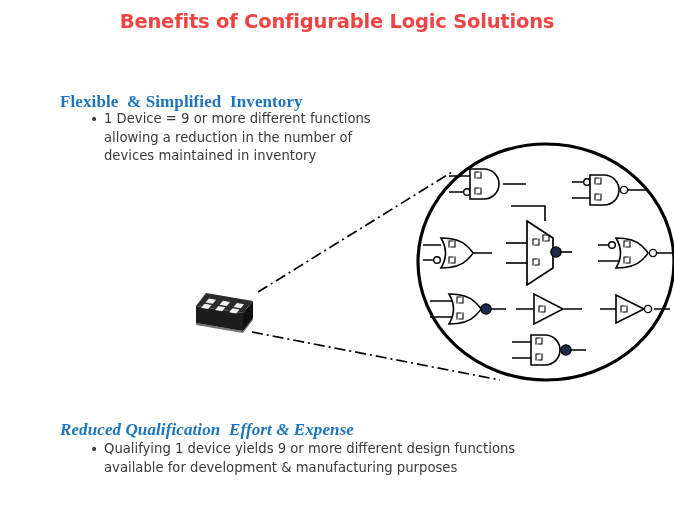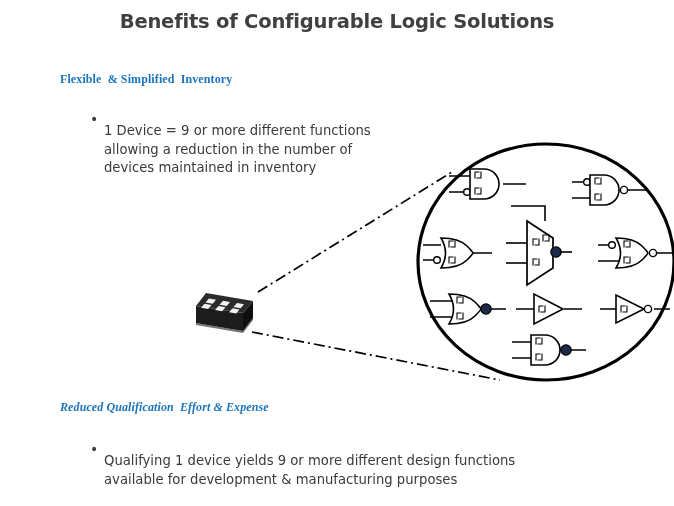--- a/index.html
+++ b/index.html
@@ -20,33 +20,34 @@
   #slide-title {
     position: absolute;
     left: 0;
     top: 10px;
     width: 674px;
     text-align: center;
     font-family: "DejaVu Sans", sans-serif;
     font-weight: bold;
     font-size: 19.5px;
     letter-spacing: -0.2px;
-    color: #404040;
+    color: #ef4444;
     white-space: nowrap;
   }
 
   
   .section-heading {
     position: absolute;
     font-family: "Liberation Serif", "DejaVu Serif", serif;
     font-weight: bold;
-    font-size: 12px;
+    font-size: 17px;
     color: #1c75bc;
     white-space: pre;
     letter-spacing: 0.1px;
+    margin-top: 20px;
   }
   #heading-inventory { left: 60px; top: 72px; }
   #heading-qualification { left: 60px; top: 400px; font-style: italic; }
 
   
   .bullet-row {
     position: absolute;
     display: flex;
     align-items: flex-start;
   }
@@ -57,21 +58,20 @@
     line-height: 18.5px;
     color: #3f3f3f;
     text-align: left;
   }
   .bullet-text {
     font-family: "DejaVu Sans", sans-serif;
     font-size: 13.2px;
     line-height: 18.5px;
     color: #3a3a3a;
     white-space: pre-line;
-    margin-top: 12px;
   }
   #bullet-inventory { left: 90px; top: 110px; width: 380px; }
   #bullet-qualification { left: 90px; top: 440px; width: 520px; }
 
   
   #graphic {
     position: absolute;
     left: 0;
     top: 0;
     width: 674px;

